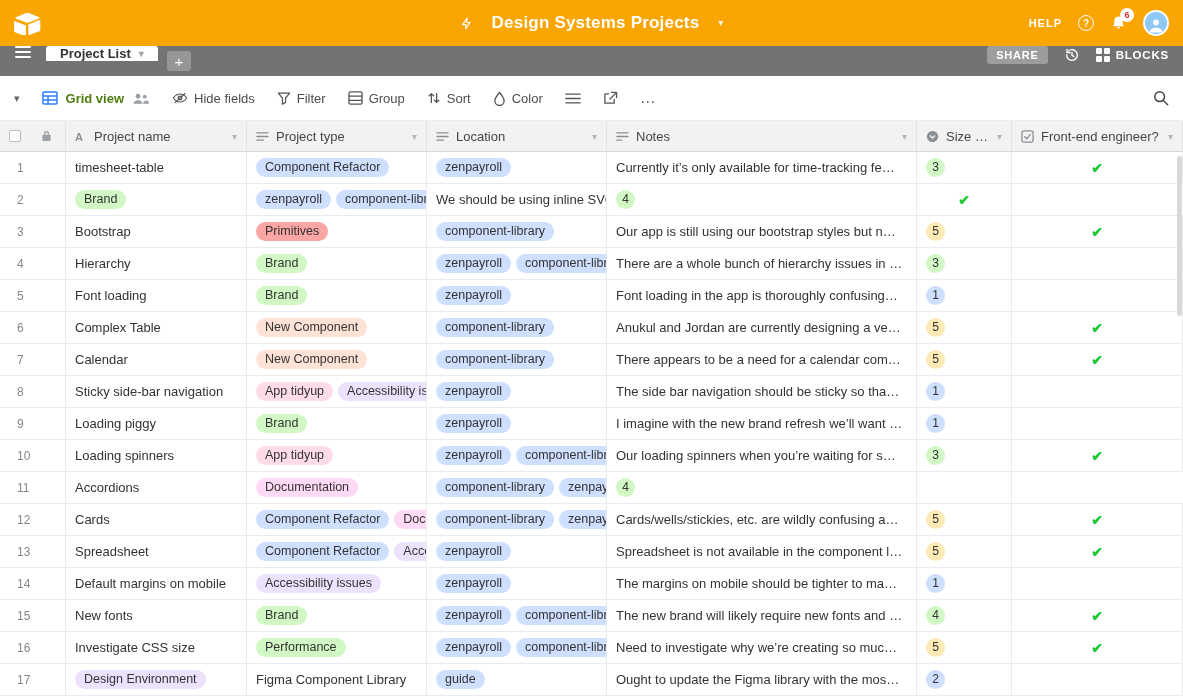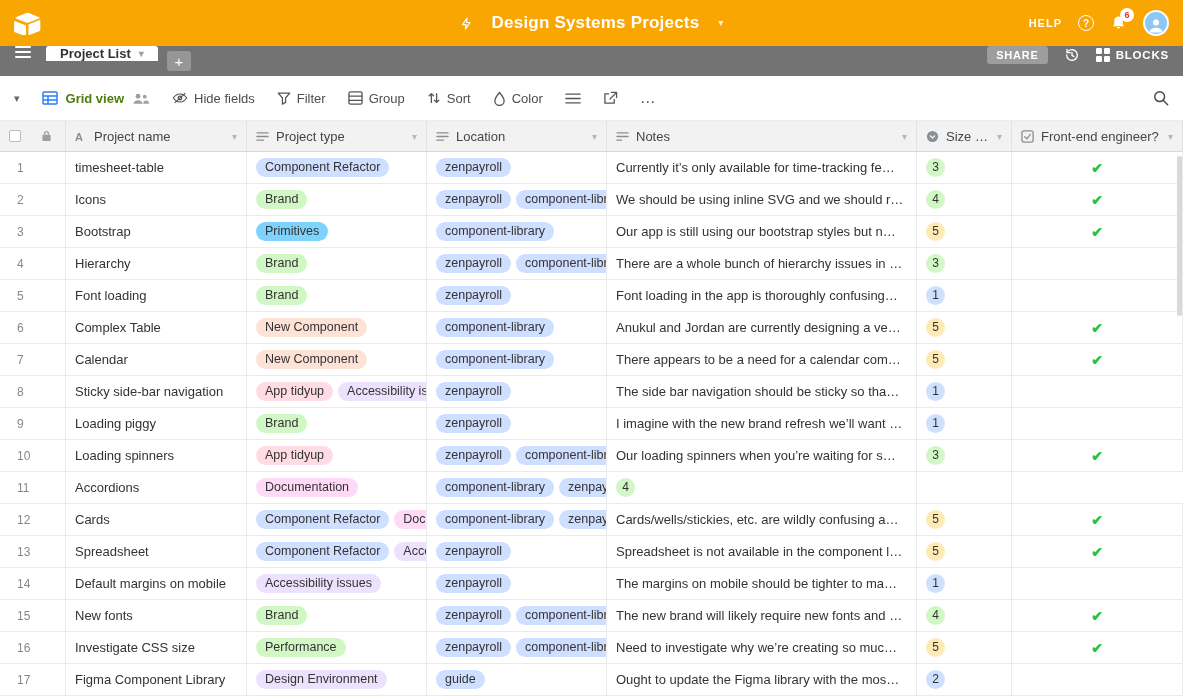--- a/index.html
+++ b/index.html
@@ -285,41 +285,40 @@
       <div class="cell notes-cell">Currently it’s only available for time-tracking fe…</div>
       <div class="cell">
         <span class="size-pill" style="background: rgb(209, 247, 196);">3</span>
       </div>
       <div class="cell center">
         <span class="check" style="color: rgb(32, 201, 51);">✔</span>
       </div>
     </div>
     <div class="grid-row">
       <div class="cell num">2</div>
-      <div class="cell">Icons</div>
       <div class="cell pills">
         <span class="pill" style="background: rgb(209, 247, 196);">Brand</span>
       </div>
       <div class="cell pills">
         <span class="pill" style="background: rgb(207, 223, 255);">zenpayroll</span>
         <span class="pill" style="background: rgb(207, 223, 255);">component-library</span>
       </div>
       <div class="cell notes-cell">We should be using inline SVG and we should r…</div>
       <div class="cell">
         <span class="size-pill" style="background: rgb(209, 247, 196);">4</span>
       </div>
       <div class="cell center">
         <span class="check" style="color: rgb(32, 201, 51);">✔</span>
       </div>
     </div>
     <div class="grid-row">
       <div class="cell num">3</div>
       <div class="cell">Bootstrap</div>
       <div class="cell pills">
-        <span class="pill" style="background: #7dd3fc;">Primitives</span>
+        <span class="pill" style="background: #fca5a5;">Primitives</span>
       </div>
       <div class="cell pills">
         <span class="pill" style="background: rgb(207, 223, 255);">component-library</span>
       </div>
       <div class="cell notes-cell">Our app is still using our bootstrap styles but n…</div>
       <div class="cell">
         <span class="size-pill" style="background: rgb(255, 234, 182);">5</span>
       </div>
       <div class="cell center">
         <span class="check" style="color: rgb(32, 201, 51);">✔</span>
@@ -537,24 +536,24 @@
       <div class="cell notes-cell">Need to investigate why we’re creating so muc…</div>
       <div class="cell">
         <span class="size-pill" style="background: rgb(255, 234, 182);">5</span>
       </div>
       <div class="cell center">
         <span class="check" style="color: rgb(32, 201, 51);">✔</span>
       </div>
     </div>
     <div class="grid-row">
       <div class="cell num">17</div>
+      <div class="cell pills">
+        <span class="pill" style="background: rgb(237, 226, 254);">Design Environment</span>
+      </div>
       <div class="cell">Figma Component Library</div>
-      <div class="cell pills">
-        <span class="pill" style="background: rgb(237, 226, 254);">Design Environment</span>
-      </div>
       <div class="cell pills">
         <span class="pill" style="background: rgb(207, 223, 255);">guide</span>
       </div>
       <div class="cell notes-cell">Ought to update the Figma library with the mos…</div>
       <div class="cell">
         <span class="size-pill" style="background: rgb(207, 223, 255);">2</span>
       </div>
       <div class="cell center"></div>
     </div>
   </div>

